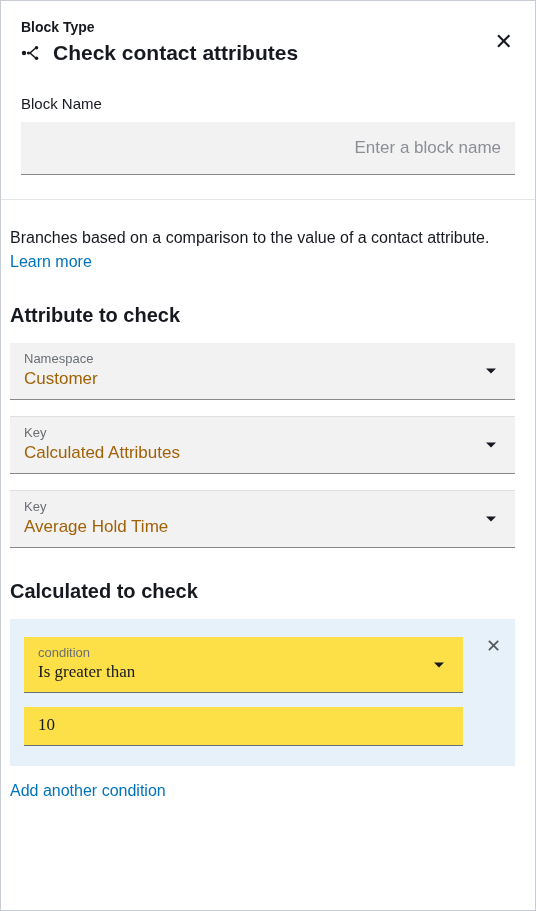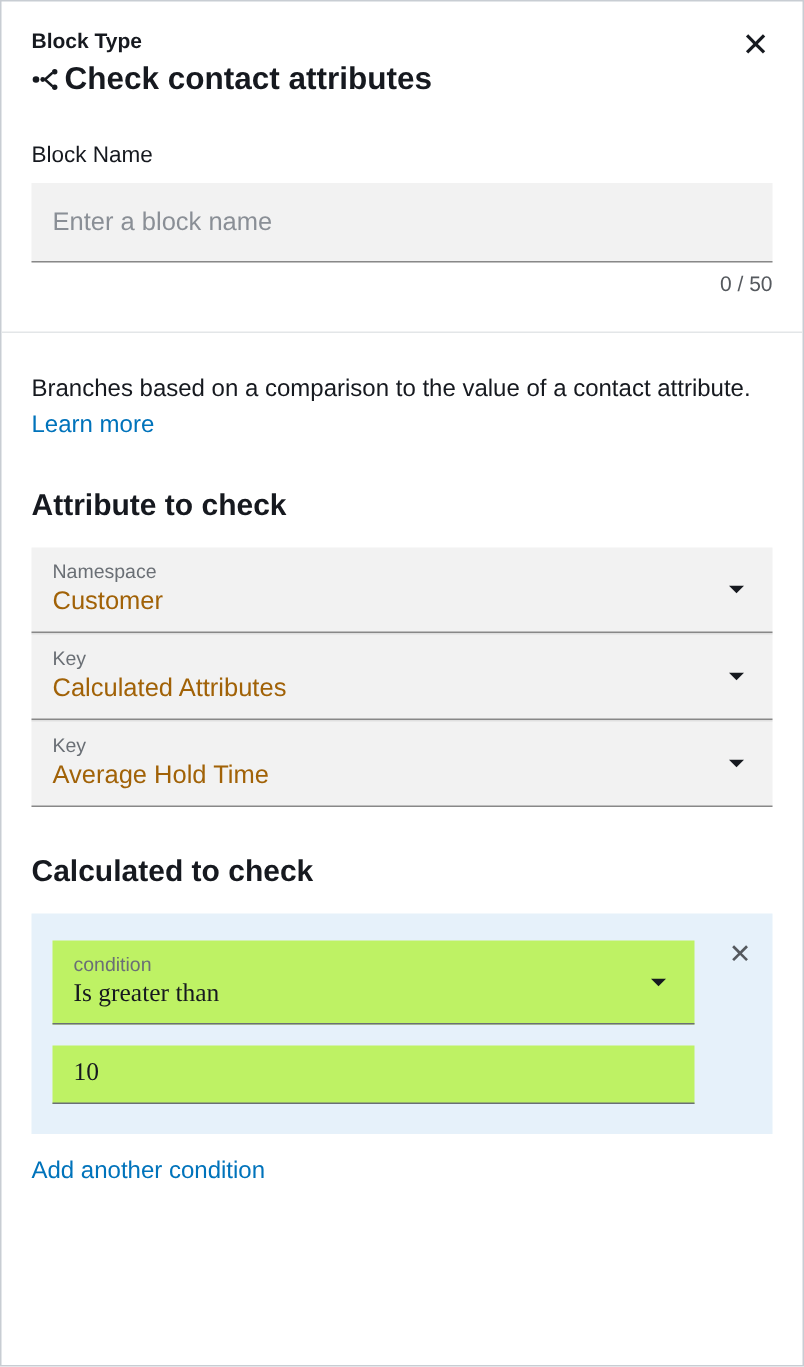--- a/index.html
+++ b/index.html
@@ -12,31 +12,32 @@
       color: #16191f;
       overflow: hidden;
     }
     .header-section {
       padding: 18px 20px 24px 20px;
       border-bottom: 1px solid #e3e6e8;
     }
     .header-top {
       display: flex;
       justify-content: space-between;
-      align-items: flex-start;
+      align-items: center;
     }
     .block-type-label {
       font-size: 14px;
       font-weight: 700;
       color: #16191f;
       margin-bottom: 6px;
     }
     .block-title-row {
       display: flex;
       align-items: center;
+      gap: 10px;
     }
     .block-title {
       font-size: 21px;
       font-weight: 700;
       color: #16191f;
     }
     .close-btn {
       font-size: 22px;
       line-height: 1;
       cursor: pointer;
@@ -53,30 +54,31 @@
     }
     .block-name-input {
       width: 100%;
       border: none;
       background: #f2f2f2;
       font-size: 17px;
       padding: 16px 14px;
       border-bottom: 1px solid #888;
       color: #16191f;
       outline: none;
+      text-align: right;
     }
     .block-name-input::placeholder { color: #8a8f96; }
     .char-counter {
       text-align: right;
       font-size: 14px;
       color: #55595e;
       margin-top: 6px;
     }
     .body-section {
-      padding: 26px 20px 20px 20px;
+      padding: 26px 20px 20px 9px;
     }
     .description {
       font-size: 16px;
       color: #16191f;
       line-height: 1.5;
       margin-bottom: 30px;
     }
     .link {
       color: #0073bb;
       text-decoration: none;
@@ -90,21 +92,21 @@
     }
     .dropdown {
       background: #f2f2f2;
       border-bottom: 1px solid #888;
       padding: 8px 14px 10px 14px;
       position: relative;
       display: flex;
       flex-direction: column;
       cursor: pointer;
     }
-    .dropdown + .dropdown { margin-top: 0; border-top: 1px solid #e0e0e0; }
+    .dropdown + .dropdown { margin-top: 16px; border-top: 1px solid #e0e0e0; }
     .dropdown-label {
       font-size: 13px;
       color: #6a6f75;
       margin-bottom: 3px;
     }
     .dropdown-value {
       font-size: 17px;
       color: #a16207;
     }
     .caret {
@@ -125,21 +127,21 @@
       position: absolute;
       right: 14px;
       top: 16px;
       font-size: 18px;
       color: #55595e;
       cursor: pointer;
       background: none;
       border: none;
     }
     .condition-field {
-      background: #bef264;
+      background: #fde047;
       border-bottom: 1px solid #6a6f75;
       padding: 8px 14px 10px 14px;
       margin-right: 38px;
       position: relative;
       margin-bottom: 14px;
     }
     .condition-field:last-child { margin-bottom: 0; }
     .condition-field-label {
       font-size: 13px;
       color: #6a6f75;
@@ -188,21 +190,20 @@
         <span class="block-title">Check contact attributes</span>
       </div>
     </div>
     <button class="close-btn">
       <span>✕</span>
     </button>
   </div>
 
   <div class="block-name-label">Block Name</div>
   <input type="text" class="block-name-input" placeholder="Enter a block name" style="">
-  <div class="char-counter">0 / 50</div>
 </div>
 
 <div class="body-section">
   <p class="description">
     <span>Branches based on a comparison to the value of a contact attribute. </span><a class="link">Learn more</a>
   </p>
 
   <div class="section-heading">Attribute to check</div>
 
   <div>

